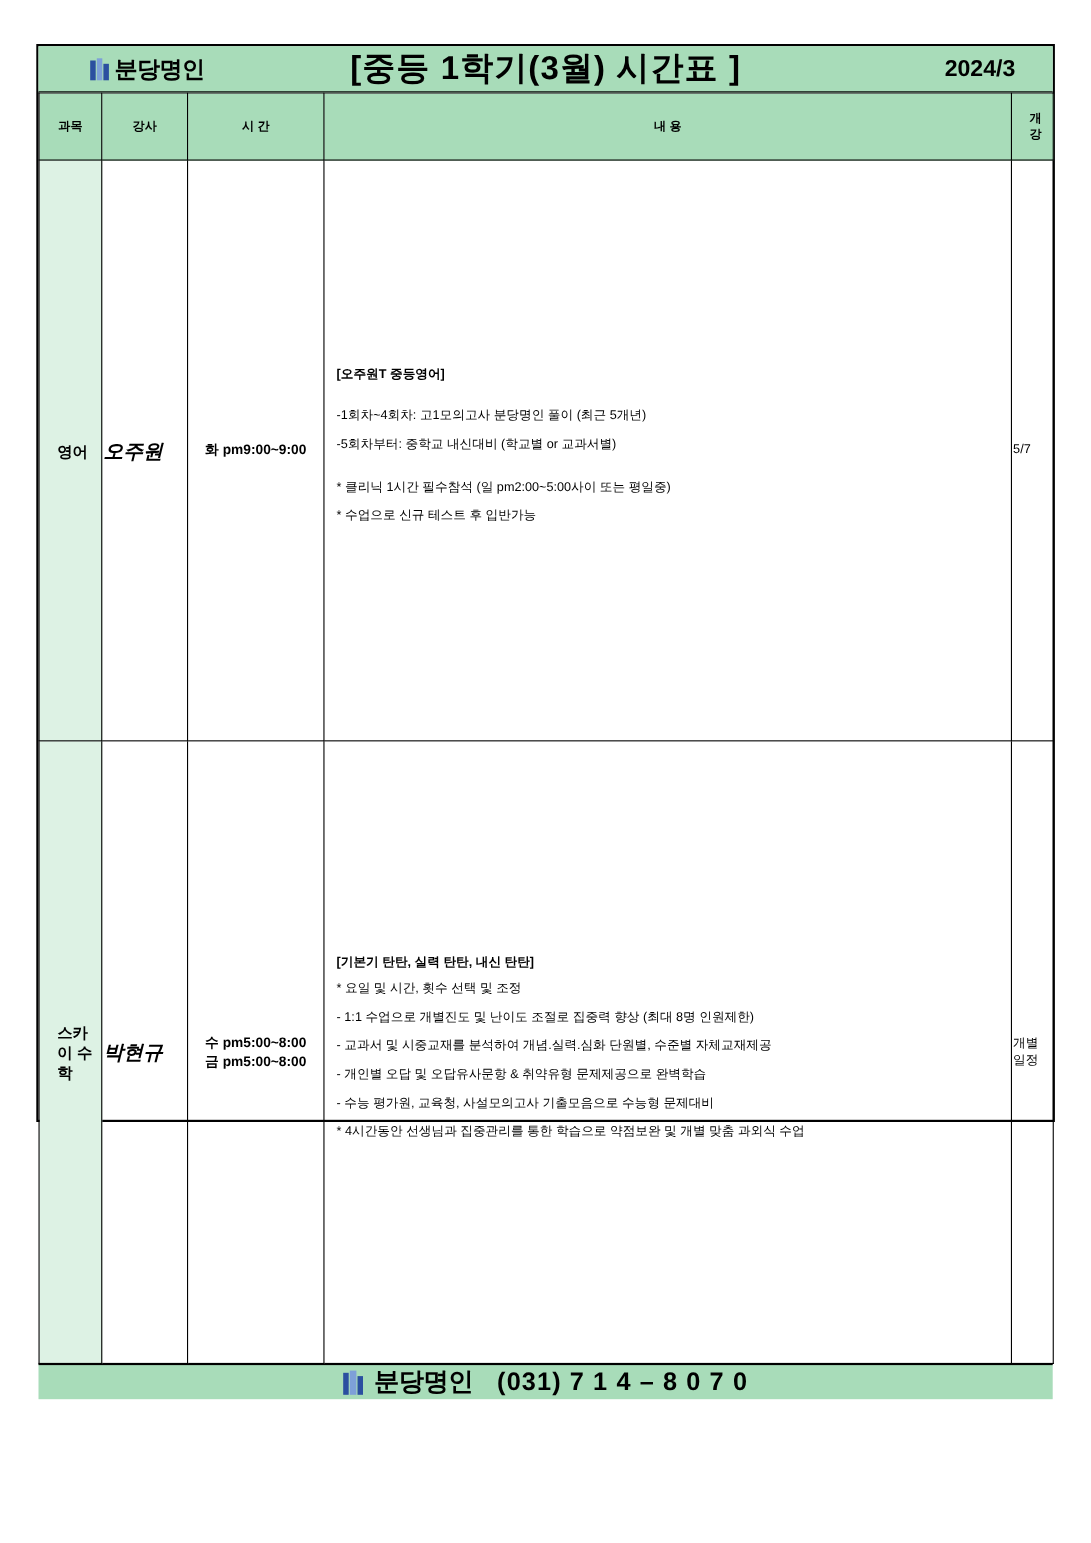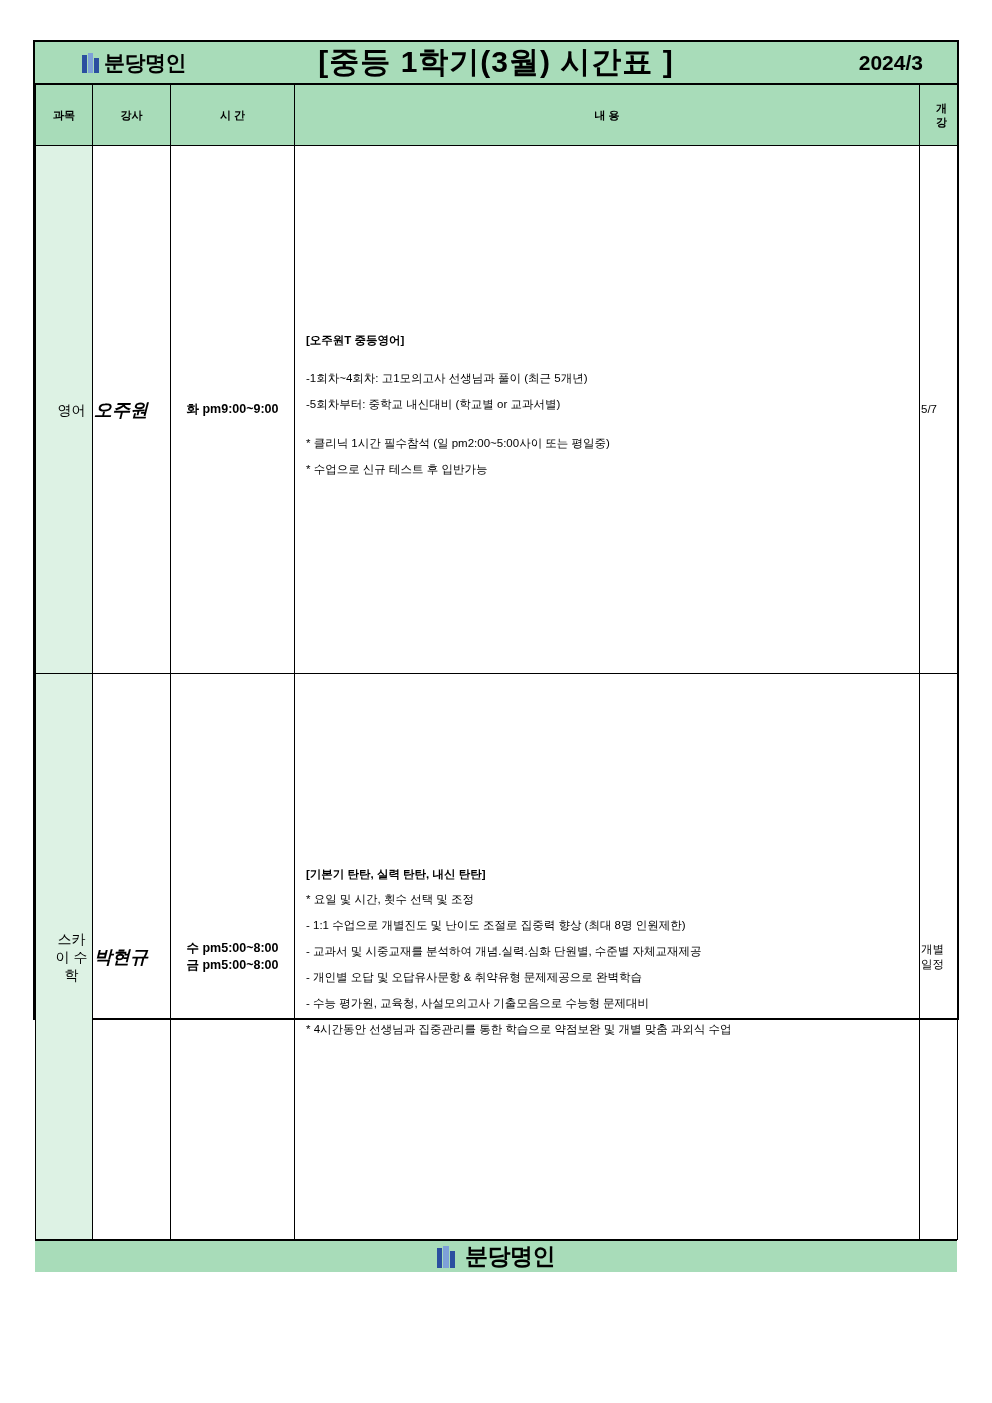--- a/index.html
+++ b/index.html
@@ -115,24 +115,23 @@
     text-align: center;
   }
   .col-subject { width: 57px; }
   .col-teacher { width: 78px; }
   .col-time    { width: 124px; }
   .col-content { width: 625px; }
   .col-open    { width: 38px; }
 
   td.subject {
     background: #ddf2e4;
-    text-align: center;
     vertical-align: middle;
     font-size: 14px;
-    font-weight: normal;
+    font-weight: bold;
     line-height: 18px;
     padding-left: 16px;
   }
   td.teacher {
     text-align: left;
     vertical-align: middle;
     font-size: 18px;
     font-weight: bold;
     font-style: italic;
   }
@@ -251,21 +250,21 @@
         </tr>
       </thead>
       <tbody>
 
         <tr class="row-eng">
           <td class="subject">영어</td>
           <td class="teacher">오주원</td>
           <td class="time">화 pm9:00~9:00</td>
           <td class="content">
             <div class="content-head">[오주원T 중등영어]</div>
-            <div class="content-line spacer-top">-1회차~4회차: 고1모의고사 선생님과 풀이 (최근 5개년)</div>
+            <div class="content-line spacer-top">-1회차~4회차: 고1모의고사 분당명인 풀이 (최근 5개년)</div>
             <div class="content-line">-5회차부터: 중학교 내신대비 (학교별 or 교과서별)</div>
             <div class="content-line spacer-top">* 클리닉 1시간 필수참석 (일 pm2:00~5:00사이 또는 평일중)</div>
             <div class="content-line">* 수업으로 신규 테스트 후 입반가능</div>
           </td>
           <td class="open">5/7</td>
         </tr>
 
         <tr class="row-math">
           <td class="subject">스카이
 수학</td>
@@ -288,17 +287,18 @@
     </table>
 
     <div class="footer">
       <div class="footer-inner">
         <span class="footer-logo">
           <span class="bar-a"></span>
             <span class="bar-b"></span>
             <span class="bar-c"></span>
         </span>
         <span class="footer-name">분당명인</span>
+        <span class="footer-phone">(031) 7 1 4 – 8 0 7 0</span>
       </div>
     </div>
 
   </div>
 </div>
 
 </body></html>

